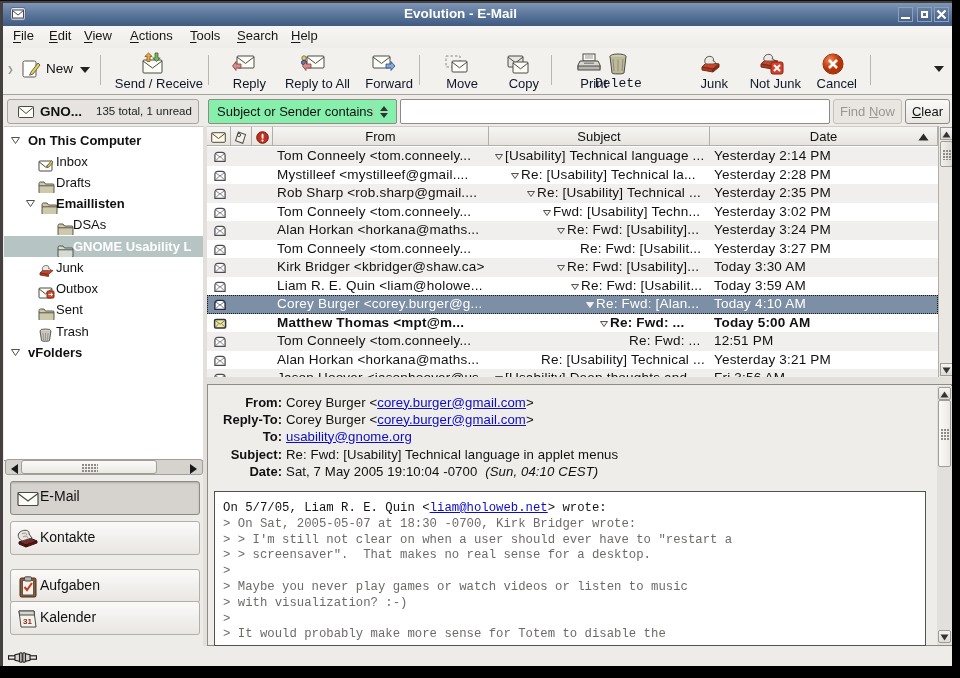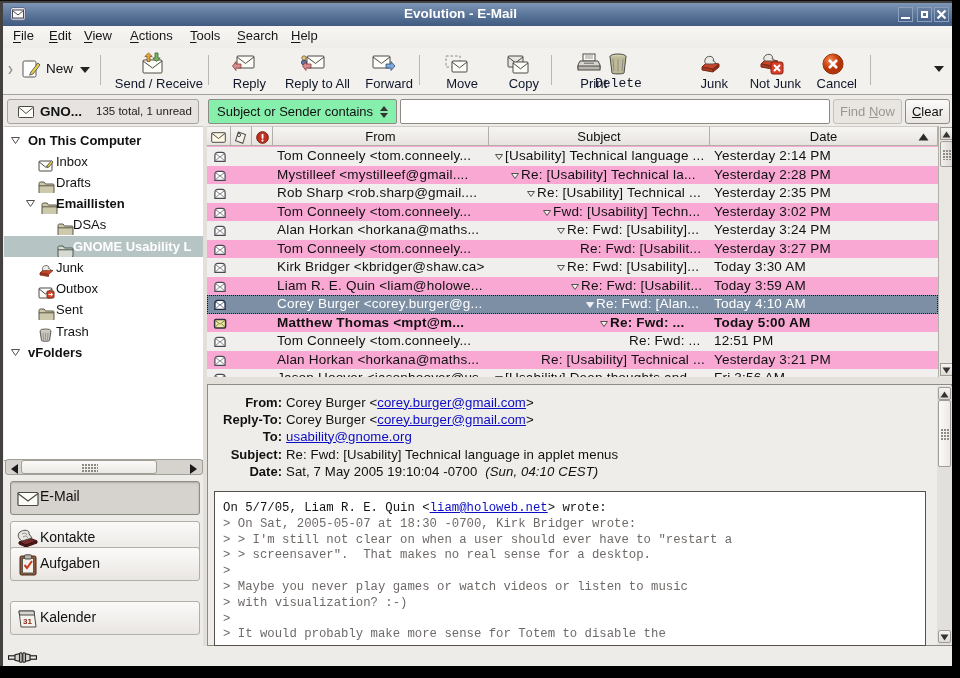--- a/index.html
+++ b/index.html
@@ -28,21 +28,21 @@
   .srbtn { position:absolute; top:4px; height:25px; border-radius:3px; font-size:13px; text-align:center; line-height:23px; }
   #treepane { position:absolute; left:1px; top:123px; width:201px; height:335px; background:#fff; border-top:1px solid #cac6c1; border-bottom:1px solid #96928c;padding-left:29px; }
   #lsplit { position:absolute; left:200px; top:123px; width:4px; height:540px; background:#e3e0dc; }
   .trow { position:absolute; left:0; width:200px; height:21px; line-height:21px; white-space:nowrap; overflow:hidden; }
   .trow svg { vertical-align:-3px; }
   #hscroll { position:absolute; left:2px; top:456px; width:198px; height:16px; background:#d6d3ce; border:1px solid #a29e98; border-radius:3px; }
   #sidebottom { position:absolute; left:0px; top:473px; width:200px; height:170px; background:#eeece9; }
   .sbtn { position:absolute; left:7px; width:190px; height:34px; border:1px solid #b2aea8; border-radius:3px; background:linear-gradient(#fbfaf9,#e9e6e2); font-size:14px; }
   .sbtn .t { position:absolute; left:29px; top:7px; }
   .sbtn svg { position:absolute; left:13px; top:6px; }
-  #msglist { position:absolute; left:204px; top:123px; width:745px; height:251px; background:#f9a8d4; overflow:hidden; }
+  #msglist { position:absolute; left:204px; top:123px; width:745px; height:251px; background:#ffffff; overflow:hidden; }
   .hcell { position:absolute; top:0; height:20px; background:linear-gradient(#f7f5f3,#e7e4e0); border-right:1px solid #b2aea8; border-bottom:1px solid #b2aea8; border-top:1px solid #cfccc7; font-size:13px; text-align:center; line-height:19px; }
   .mrow { position:absolute; left:0; width:731px; height:18.5px; line-height:18.5px; white-space:nowrap; font-size:13.5px; letter-spacing:0.2px; }
   .mrow.gray { background:#f0efed; }
   .mrow .from { position:absolute; left:70px; width:211px; overflow:hidden; }
   .mrow .date { position:absolute; left:507px; width:215px; overflow:hidden; }
   .menv { position:absolute; left:6px; top:3px; }
   #listvscroll { position:absolute; left:731px; top:0px; width:14px; height:251px; background:#eae7e3; border-left:1px solid #b2aea8; }
   #hsplit { position:absolute; left:204px; top:374px; width:745px; height:7px; background:#e3e0dc; }
   #preview { position:absolute; left:204px; top:381px; width:745px; height:262px; background:#efedea; border:1px solid #8e8a84; }
   .hl { font-weight:bold; text-align:right; position:absolute; width:74px; left:0; white-space:nowrap; }
@@ -355,21 +355,21 @@
       </div>
 <div class="sbtn" style="top:45px;">
         <svg style="position:absolute;left:5px;top:6px;" width="24" height="22" viewBox="0 0 24 22">
           <path d="M3 14 L14 10 L21 13 L10 17 Z" fill="#7a2a2a" stroke="#3a1010"></path>
           <path d="M4 4 C8 1 14 2 13 6 L16 10 L6 13 C2 11 1 6 4 4 Z" fill="#e8e6e0" stroke="#4d4a46"></path>
           <path d="M6 6 C8 4.5 11 5 10.5 7 M7 9 C9 7.5 12 8 11.5 10" stroke="#8e8a84" fill="none"></path>
           <path d="M3 14 L3 16 L10 19 L10 17 Z M10 17 L10 19 L21 15 L21 13 Z" fill="#551a1a" stroke="#3a1010"></path>
         </svg>
         <span class="t">Kontakte</span>
       </div>
-<div class="sbtn" style="top:71px;">
+<div class="sbtn" style="top:93px;">
         <svg style="position:absolute;left:7px;top:6px;" width="20" height="22" viewBox="0 0 20 22">
           <rect x="2" y="2" width="16" height="19" rx="1.5" fill="#8a5a3a" stroke="#4a2a10"></rect>
           <rect x="4.5" y="4.5" width="11" height="14.5" fill="#f4f2ec" stroke="#5a5652"></rect>
           <rect x="6.5" y="0.8" width="7" height="4.2" rx="1.2" fill="#b8b5ae" stroke="#4a4642"></rect>
           <path d="M6.5 11 L9 14 L14 7" stroke="#c83a1a" stroke-width="2" fill="none"></path>
         </svg>
         <span class="t">Aufgaben</span>
       </div>
 <div class="sbtn" style="top:125px;">
         <svg style="position:absolute;left:6px;top:7px;" width="22" height="20" viewBox="0 0 22 20">

